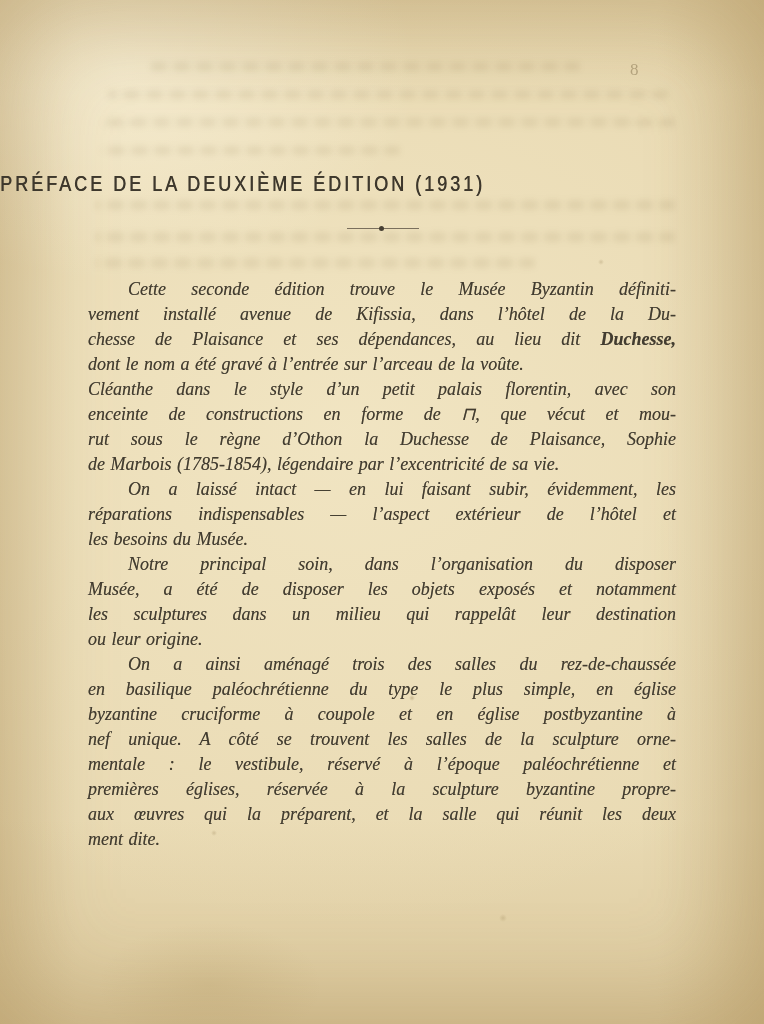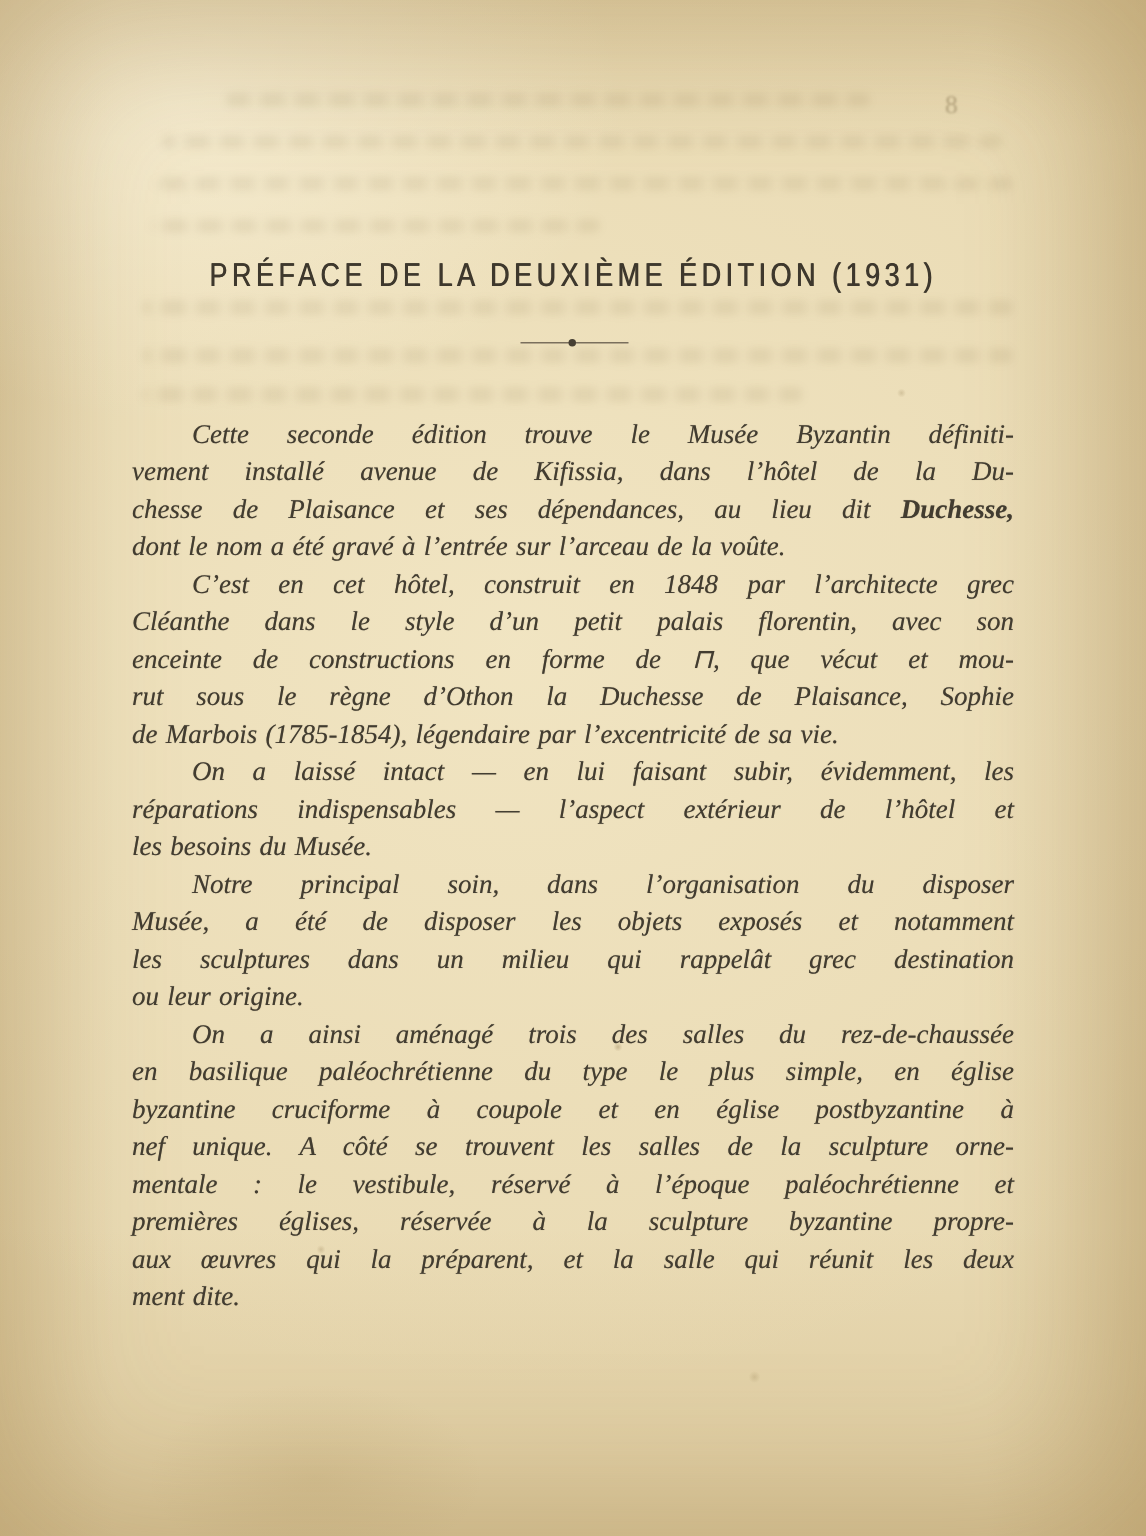--- a/index.html
+++ b/index.html
@@ -39,21 +39,21 @@
     font-family: "Liberation Serif", serif;
     font-size: 17px;
     color: rgba(104,88,52,0.40);
     filter: blur(0.7px);
   }
 
   .title-wrap {
     position: absolute;
     top: 171px; left: 0;
     width: 764px;
-    text-align: center;
+    text-align: left;
   }
   .title {
     display: inline-block;
     margin: 0;
     font-family: "Liberation Sans", sans-serif;
     font-weight: 400;
     font-size: 18px;
     letter-spacing: 3px;
     color: #3e382d;
     text-shadow: 0.45px 0 0 #3e382d;
@@ -126,37 +126,36 @@
       <div class="line first">Cette seconde édition trouve le Musée Byzantin définiti-</div>
       <div class="line">vement installé avenue de Kifissia, dans l’hôtel de la Du-</div>
       <div class="line">
         <span>chesse de Plaisance et ses dépendances, au lieu dit</span>
         <b>Duchesse,</b>
       </div>
       <div class="line last">dont le nom a été gravé à l’entrée sur l’arceau de la voûte.</div>
     </div>
 
     <div class="para">
-      <div class="line first">C’est en cet hôtel, construit en 1848 par l’architecte grec</div>
       <div class="line">Cléanthe dans le style d’un petit palais florentin, avec son</div>
       <div class="line">enceinte de constructions en forme de ⊓, que vécut et mou-</div>
       <div class="line">rut sous le règne d’Othon la Duchesse de Plaisance, Sophie</div>
       <div class="line last">de Marbois (1785-1854), légendaire par l’excentricité de sa vie.</div>
     </div>
 
     <div class="para">
       <div class="line first">On a laissé intact — en lui faisant subir, évidemment, les</div>
       <div class="line">réparations indispensables — l’aspect extérieur de l’hôtel et</div>
       <div class="line last">les besoins du Musée.</div>
     </div>
 
     <div class="para">
       <div class="line first">Notre principal soin, dans l’organisation du disposer</div>
       <div class="line">Musée, a été de disposer les objets exposés et notamment</div>
-      <div class="line">les sculptures dans un milieu qui rappelât grec destination</div>
+      <div class="line">les sculptures dans un milieu qui rappelât leur destination</div>
       <div class="line last">ou leur origine.</div>
     </div>
 
     <div class="para">
       <div class="line first">On a ainsi aménagé trois des salles du rez-de-chaussée</div>
       <div class="line">en basilique paléochrétienne du type le plus simple, en église</div>
       <div class="line">byzantine cruciforme à coupole et en église postbyzantine à</div>
       <div class="line">nef unique. A côté se trouvent les salles de la sculpture orne-</div>
       <div class="line">mentale : le vestibule, réservé à l’époque paléochrétienne et</div>
       <div class="line">premières églises, réservée à la sculpture byzantine propre-</div>

